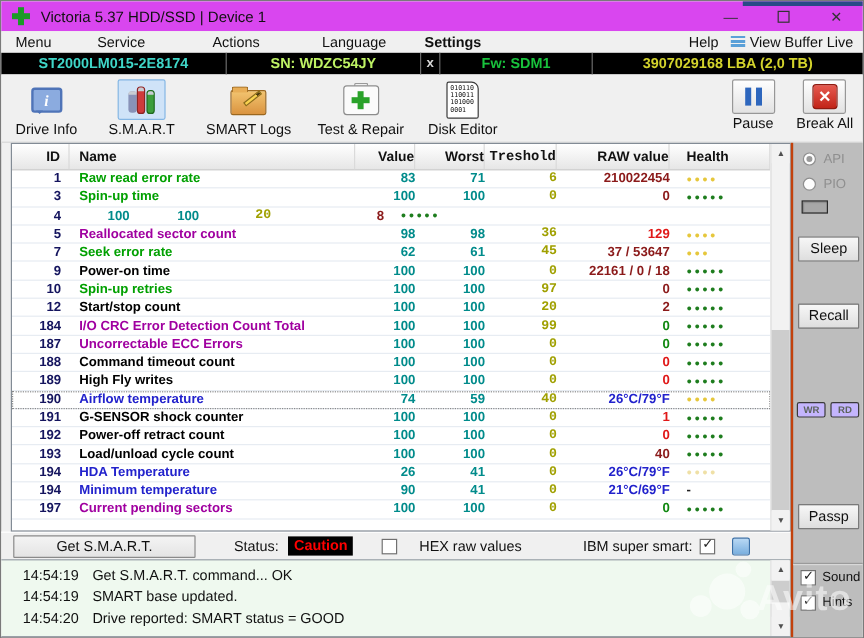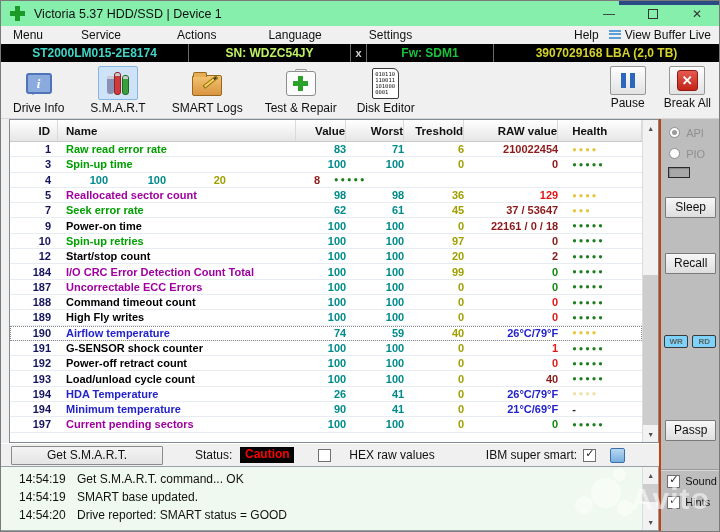--- a/index.html
+++ b/index.html
@@ -5,35 +5,35 @@
   * { margin:0; padding:0; box-sizing:border-box; }
   html,body { background:#555; }
   body { font-family:"Liberation Sans", sans-serif; }
   .screen{ position:relative; width:720px; height:532px; background:#f0f0f0;
            border:1px solid #7a7a7a; overflow:hidden; }
 
   
   .behind-strip{ position:absolute; top:0; right:0; width:100px; height:4px; background:#2a4a86; z-index:5;}
 
   
-  .titlebar{ height:25px; background:#86efac; display:flex; align-items:center; padding-left:9px; }
+  .titlebar{ height:25px; background:#d946ef; display:flex; align-items:center; padding-left:9px; }
   .app-icon{ position:relative; width:15px; height:15px; margin-right:9px; }
   .app-icon::before{ content:""; position:absolute; left:5px; top:0; width:5px; height:15px; background:#1c9a28; }
   .app-icon::after{ content:""; position:absolute; left:0; top:5px; width:15px; height:5px; background:#1c9a28; }
   .title-text{ font-size:12.5px; color:#111; }
   .caption-btns{ margin-left:auto; display:flex; align-items:center; height:100%; }
   .cap{ width:44px; height:100%; display:flex; align-items:center; justify-content:center;
         font-size:12px; color:#333; cursor:default; }
   .cap .maxbox{ width:10px; height:10px; border:1px solid #333; display:block;}
 
   
   .menubar{ height:18px; background:#f0f0f0; display:flex; align-items:center; font-size:12px; color:#111; }
   .menu-item{ padding:0 6px; }
   .mi-0{ margin-left:6px; } .mi-1{ margin-left:26px; } .mi-2{ margin-left:44px; }
-  .mi-3{ margin-left:40px; } .mi-4{ margin-left:35px; }
+  .mi-3{ margin-left:40px; } .mi-4{ margin-left:20px;font-weight:bold; }
   .menu-help{ margin-left:auto; padding:0 6px; }
   .view-buffer{ display:flex; align-items:center; gap:4px; padding:0 8px 0 4px; }
   .list-icon{ display:inline-block; width:12px; height:10px;
      background:linear-gradient(#5aa0d8 0 2px, transparent 2px 3.5px, #5aa0d8 3.5px 5.5px, transparent 5.5px 7px, #5aa0d8 7px 9px, transparent 9px); }
 
   
   .driveband{ height:18px; background:#000; display:flex; font-size:12px; font-weight:bold; }
   .seg{ display:flex; align-items:center; justify-content:center; border-right:1px solid #6a6a6a; height:100%; }
   .seg-model{ width:188px; color:#3fd6c8; }
   .seg-sn{ width:162px; color:#bef264; }
@@ -88,21 +88,21 @@
   .tablewrap{ position:relative; height:324px; margin-left:8px; border:1px solid #828b95; background:#fff; display:flex; }
   .gridcol{ flex:1; display:flex; flex-direction:column; overflow:hidden; }
   .thead{ height:22px; display:flex; align-items:center; background:linear-gradient(#ffffff,#e6e6e6); border-bottom:1px solid #c9c9c9;
           font-size:11.5px; font-weight:bold; color:#111; }
   .thead span{ border-right:1px solid #dadada; height:100%; display:flex; align-items:center; }
   .trow{ height:15.3px; display:flex; align-items:center; font-size:11px; font-weight:bold; border-bottom:1px solid #e7ecf2; }
   .c-id{ width:48px; justify-content:flex-end; text-align:right; padding-right:7px; color:#14145e; }
   .c-name{ flex:1; padding-left:8px; color:#000; }
   .c-val{ width:50px; justify-content:flex-end; text-align:right; color:#008b8b;}
   .c-worst{ width:58px; justify-content:flex-end; text-align:right; color:#008b8b;}
-  .c-tresh{ width:60px; justify-content:flex-end; text-align:right; color:#a0a000;}
+  .c-tresh{ width:60px; justify-content:flex-end; text-align:right; color:#a0a000;font-family:Liberation Mono, monospace;}
   .c-raw{ width:94px; justify-content:flex-end; text-align:right; }
   .c-health{ width:84px; padding-left:14px; }
   .thead .c-id,.thead .c-name,.thead .c-val,.thead .c-worst,.thead .c-tresh,.thead .c-raw,.thead .c-health{ color:#111; }
   .trow span{ display:block; }
   .trow .c-val,.trow .c-worst,.trow .c-tresh,.trow .c-raw{ }
   .nc-green{ color:#00a000 !important; } .nc-purple{ color:#a000a0 !important; }
   .nc-blue{ color:#2222cc !important; } .nc-black{ color:#000 !important; }
   .rc-darkred{ color:#8b1a1a; } .rc-red{ color:#e01818; } .rc-green{ color:#108810; } .rc-blue{ color:#2222cc; }
   .c-health{ font-size:7.5px; letter-spacing:2px; }
   .hc-green{ color:#1e7d1e; } .hc-yellow{ color:#e6c73c; } .hc-pale{ color:#efe0a6; }
@@ -142,21 +142,21 @@
 
   
   .rightpanel{ width:60px; background:#bdbdbd; border-left:2px solid #c2410c; position:relative; }
   .radio{ position:absolute; left:8px; width:11px; height:11px; border-radius:50%; background:#fdfdfd; border:1px solid #8f8f8f; }
   .radio.sel::after{ content:""; position:absolute; left:2px; top:2px; width:5px; height:5px; border-radius:50%; background:#9a9a9a; }
   .radio-lbl{ position:absolute; left:25px; font-size:11px; color:#8f8f8f; }
   .led{ position:absolute; left:7px; top:48px; width:22px; height:11px; background:#a8a8a8; border:1px solid #2a2a2a; box-shadow:inset 1px 1px 1px #888; }
   .panel-btn{ position:absolute; left:4px; width:51px; height:21px; background:linear-gradient(#f7f7f7,#dedede);
               border:1px solid #7a7a7a; font-size:12px; color:#111; text-align:center; line-height:19px; border-radius:1px;}
   .btn-sleep{ top:78px; } .btn-recall{ top:134px; } .btn-passp{ top:301px; }
-  .mini-btn{ position:absolute; top:216px; width:24px; height:13px; background:#7dd3fc; border:1px solid #3a3a3a; border-radius:2px;
+  .mini-btn{ position:absolute; top:216px; width:24px; height:13px; background:#c4b5fd; border:1px solid #3a3a3a; border-radius:2px;
              font-size:8px; font-weight:bold; color:#5c645c; text-align:center; line-height:11px; }
   .btn-wr{ left:3px; } .btn-rd{ left:31px; }
   .panel-div{ position:absolute; left:0; right:0; top:350px; border-top:1px solid #9a9a9a; border-bottom:1px solid #d8d8d8; }
   .pchk{ position:absolute; left:6px; }
   .pchk-sound{ top:356px; } .pchk-hints{ top:377px; }
   .pchk-lbl{ position:absolute; left:24px; font-size:11px; color:#111; }
   .lbl-sound{ top:356px; } .lbl-hints{ top:377px; }
 
   
   .watermark{ position:absolute; right:0; bottom:0; width:150px; height:75px; pointer-events:none; z-index:9; opacity:.55; }

